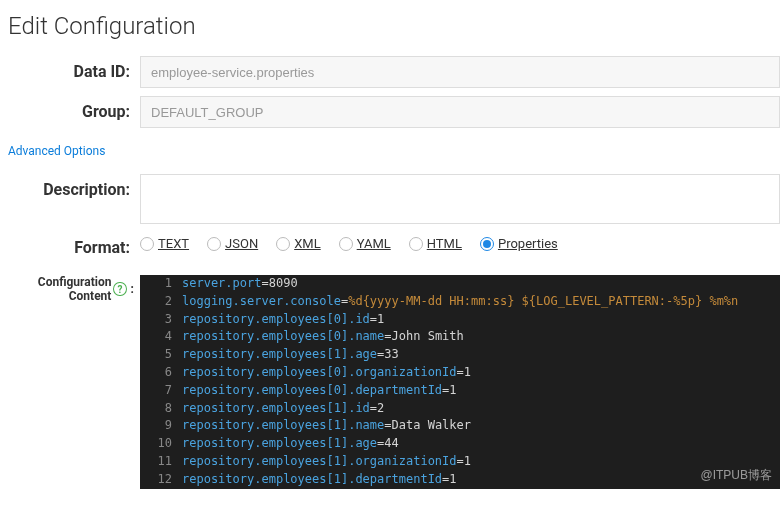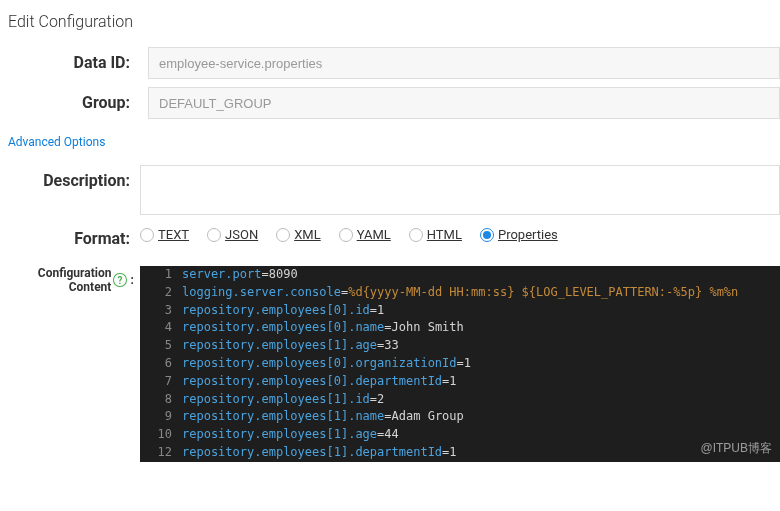--- a/index.html
+++ b/index.html
@@ -1,20 +1,20 @@
 <!DOCTYPE html>
 <html><head>
   <meta charset="utf-8">
   <style>
     * { box-sizing: border-box; margin: 0; padding: 0; }
     body { font-family: -apple-system, BlinkMacSystemFont, "Segoe UI", Roboto, Arial, sans-serif; font-size: 13px; color: #333; background: #fff; width: 780px; }
-    .page-title { font-size: 16px; font-weight: 300; color: #333; padding: 12px 8px 8px 8px; }
+    .page-title { font-size: 24px; font-weight: 300; color: #333; padding: 12px 8px 8px 8px; }
     .form-row { display: flex; align-items: flex-start; margin: 8px 0; }
     .form-label { width: 140px; text-align: right; padding-right: 10px; padding-top: 6px; font-size: 16px; color: #333; font-weight: bold; }
-    .form-input { flex: 1; height: 32px; border: 1px solid #ddd; background: #f7f7f7; color: #999; padding: 0 10px; font-size: 13px; margin-left: 8px; }
+    .form-input { flex: 1; height: 32px; border: 1px solid #ddd; background: #f7f7f7; color: #999; padding: 0 10px; font-size: 13px; }
     .form-textarea { flex: 1; height: 50px; border: 1px solid #ddd; background: #fff; padding: 8px 10px; font-size: 13px; resize: none; }
     .adv-link { color: #0b7dda; font-size: 12px; padding: 8px 8px; cursor: pointer; }
     .radio-group { display: flex; align-items: center; gap: 8px; padding-top: 4px; text-decoration: underline; }
     .radio-item { display: flex; align-items: center; gap: 4px; margin-right: 10px; font-size: 13px; cursor: pointer; }
     .radio-circle { width: 14px; height: 14px; border: 1px solid #bbb; border-radius: 50%; display: inline-flex; align-items: center; justify-content: center; background: #fff; }
     .radio-circle.checked { border-color: #1e88e5; }
     .radio-circle.checked::after { content: ""; width: 8px; height: 8px; background: #1e88e5; border-radius: 50%; }
     .content-row { display: flex; align-items: flex-start; margin-top: 18px; }
     .content-label { width: 140px; text-align: right; padding-right: 6px; font-size: 12px; font-weight: bold; color: #333; display: flex; justify-content: flex-end; align-items: center; gap: 2px; }
     .help-icon { width: 14px; height: 14px; border: 1px solid #4caf50; color: #4caf50; border-radius: 50%; display: inline-flex; align-items: center; justify-content: center; font-size: 10px; font-weight: bold; }
@@ -114,25 +114,29 @@
       <div class="editor-line">
         <div class="gutter">7</div>
         <div class="code"><span class="tok-key">repository.employees[0].departmentId</span>=<span class="tok-val">1</span></div>
       </div>
       <div class="editor-line">
         <div class="gutter">8</div>
         <div class="code"><span class="tok-key">repository.employees[1].id</span>=<span class="tok-val">2</span></div>
       </div>
       <div class="editor-line">
         <div class="gutter">9</div>
-        <div class="code"><span class="tok-key">repository.employees[1].name</span>=<span class="tok-val">Adam Group</span></div>
+        <div class="code"><span class="tok-key">repository.employees[1].name</span>=<span class="tok-val">Data Walker</span></div>
       </div>
       <div class="editor-line">
         <div class="gutter">10</div>
         <div class="code"><span class="tok-key">repository.employees[1].age</span>=<span class="tok-val">44</span></div>
+      </div>
+      <div class="editor-line">
+        <div class="gutter">11</div>
+        <div class="code"><span class="tok-key">repository.employees[1].organizationId</span>=<span class="tok-val">1</span></div>
       </div>
       <div class="editor-line">
         <div class="gutter">12</div>
         <div class="code"><span class="tok-key">repository.employees[1].departmentId</span>=<span class="tok-val">1</span></div>
       </div>
       <div class="watermark">@ITPUB博客</div>
   </div>
 </div>
 
 </body></html>

